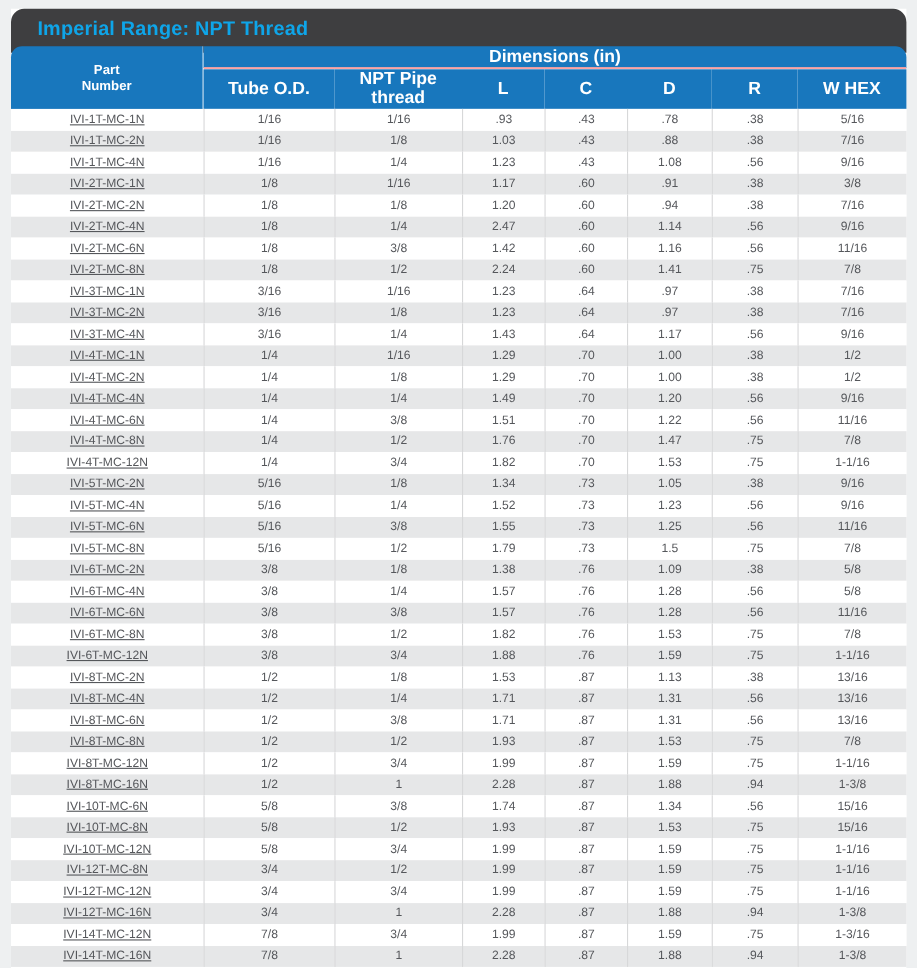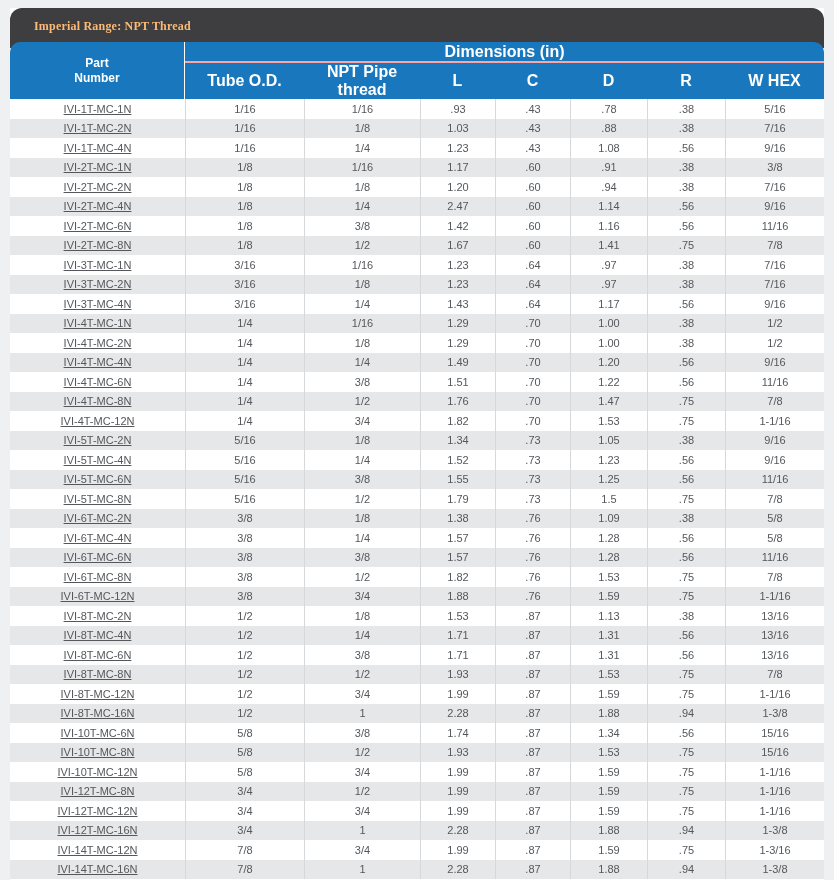--- a/index.html
+++ b/index.html
@@ -29,25 +29,24 @@
     height: 40px;
     background: var(--title-bar);
     border-radius: 12px 12px 0 0;
     display: flex;
     align-items: center;
     padding: 0 24px 4px 24px;
     position: relative;
     z-index: 1;
   }
   .titlebar .title {
-    color: #fdba74;
-    font-size: 12px;
+    color: #0ea5e9;
+    font-size: 18px;
     font-weight: 700;
     letter-spacing: 0.2px;
-    font-family: Liberation Serif, serif;
   }
   table {
     width: 814px;
     border-collapse: separate;
     border-spacing: 0;
     table-layout: fixed;
     margin-top: -6px;
     position: relative;
     z-index: 2;
   }
@@ -199,21 +198,21 @@
             <td>1.42</td>
             <td>.60</td>
             <td>1.16</td>
             <td>.56</td>
             <td>11/16</td>
           </tr>
           <tr>
             <td>IVI-2T-MC-8N</td>
             <td>1/8</td>
             <td>1/2</td>
-            <td>1.67</td>
+            <td>2.24</td>
             <td>.60</td>
             <td>1.41</td>
             <td>.75</td>
             <td>7/8</td>
           </tr>
           <tr>
             <td>IVI-3T-MC-1N</td>
             <td>3/16</td>
             <td>1/16</td>
             <td>1.23</td>

